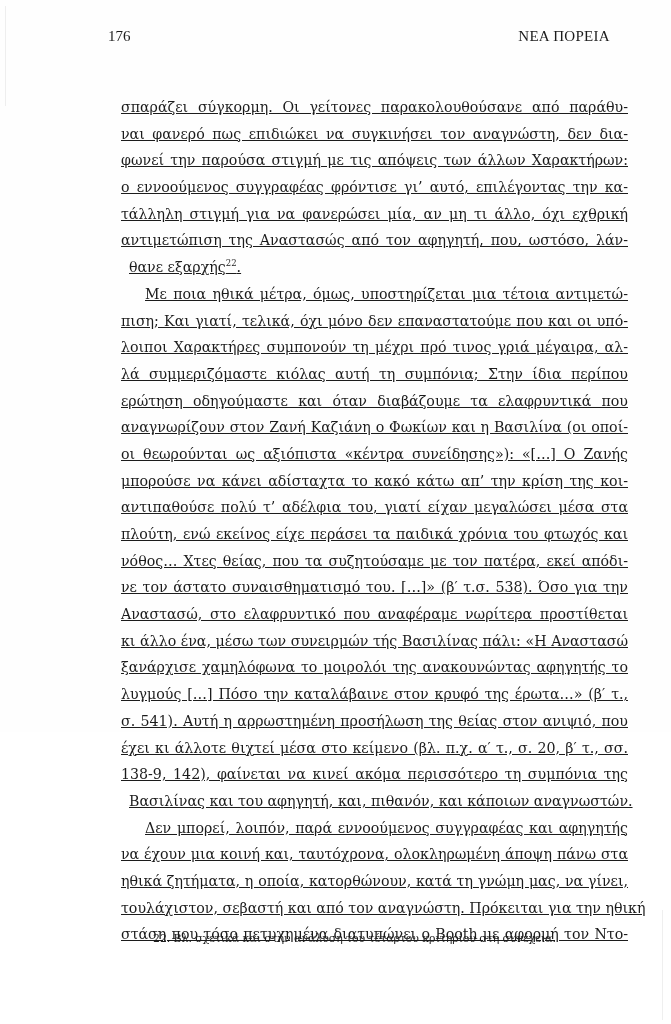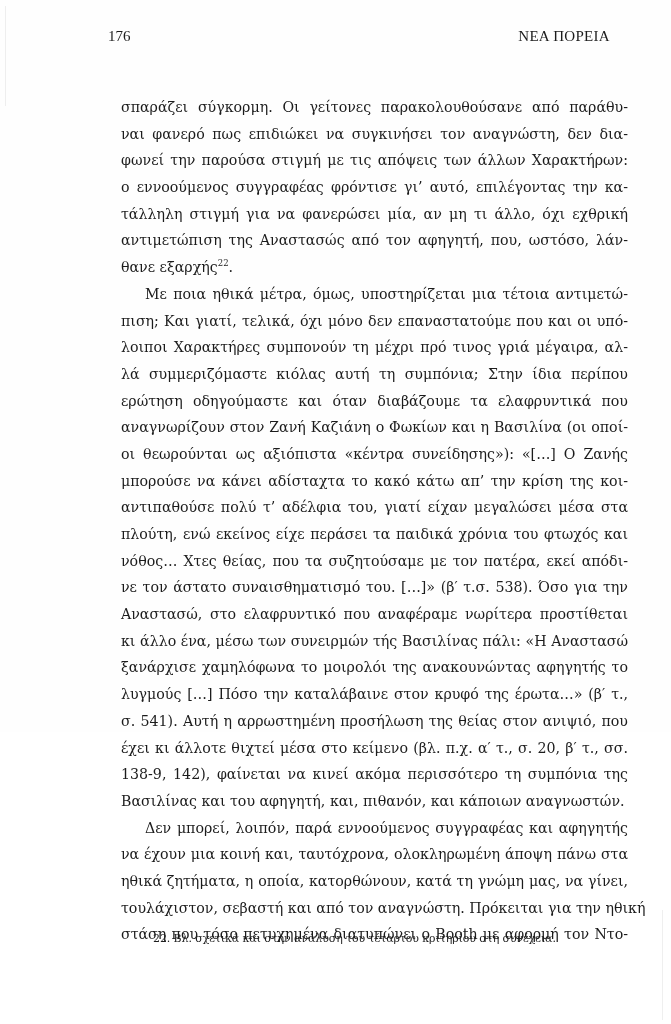--- a/index.html
+++ b/index.html
@@ -59,23 +59,25 @@
       font-family: "DejaVu Serif", serif;
       font-size: 14.2px;
     }
     .line {
       height: 26.7px;
       line-height: 26.7px;
       white-space: nowrap;
       text-align: justify;
       text-align-last: justify;
       overflow: visible;
+      text-decoration: underline;
     }
     .line.last {
       text-align-last: left;
+      margin-left: 8px;
     }
     .line.indent {
       padding-left: 24px;
     }
     sup {
       font-size: 8.5px;
       line-height: 0;
       vertical-align: 6px;
     }
     .footnote {

